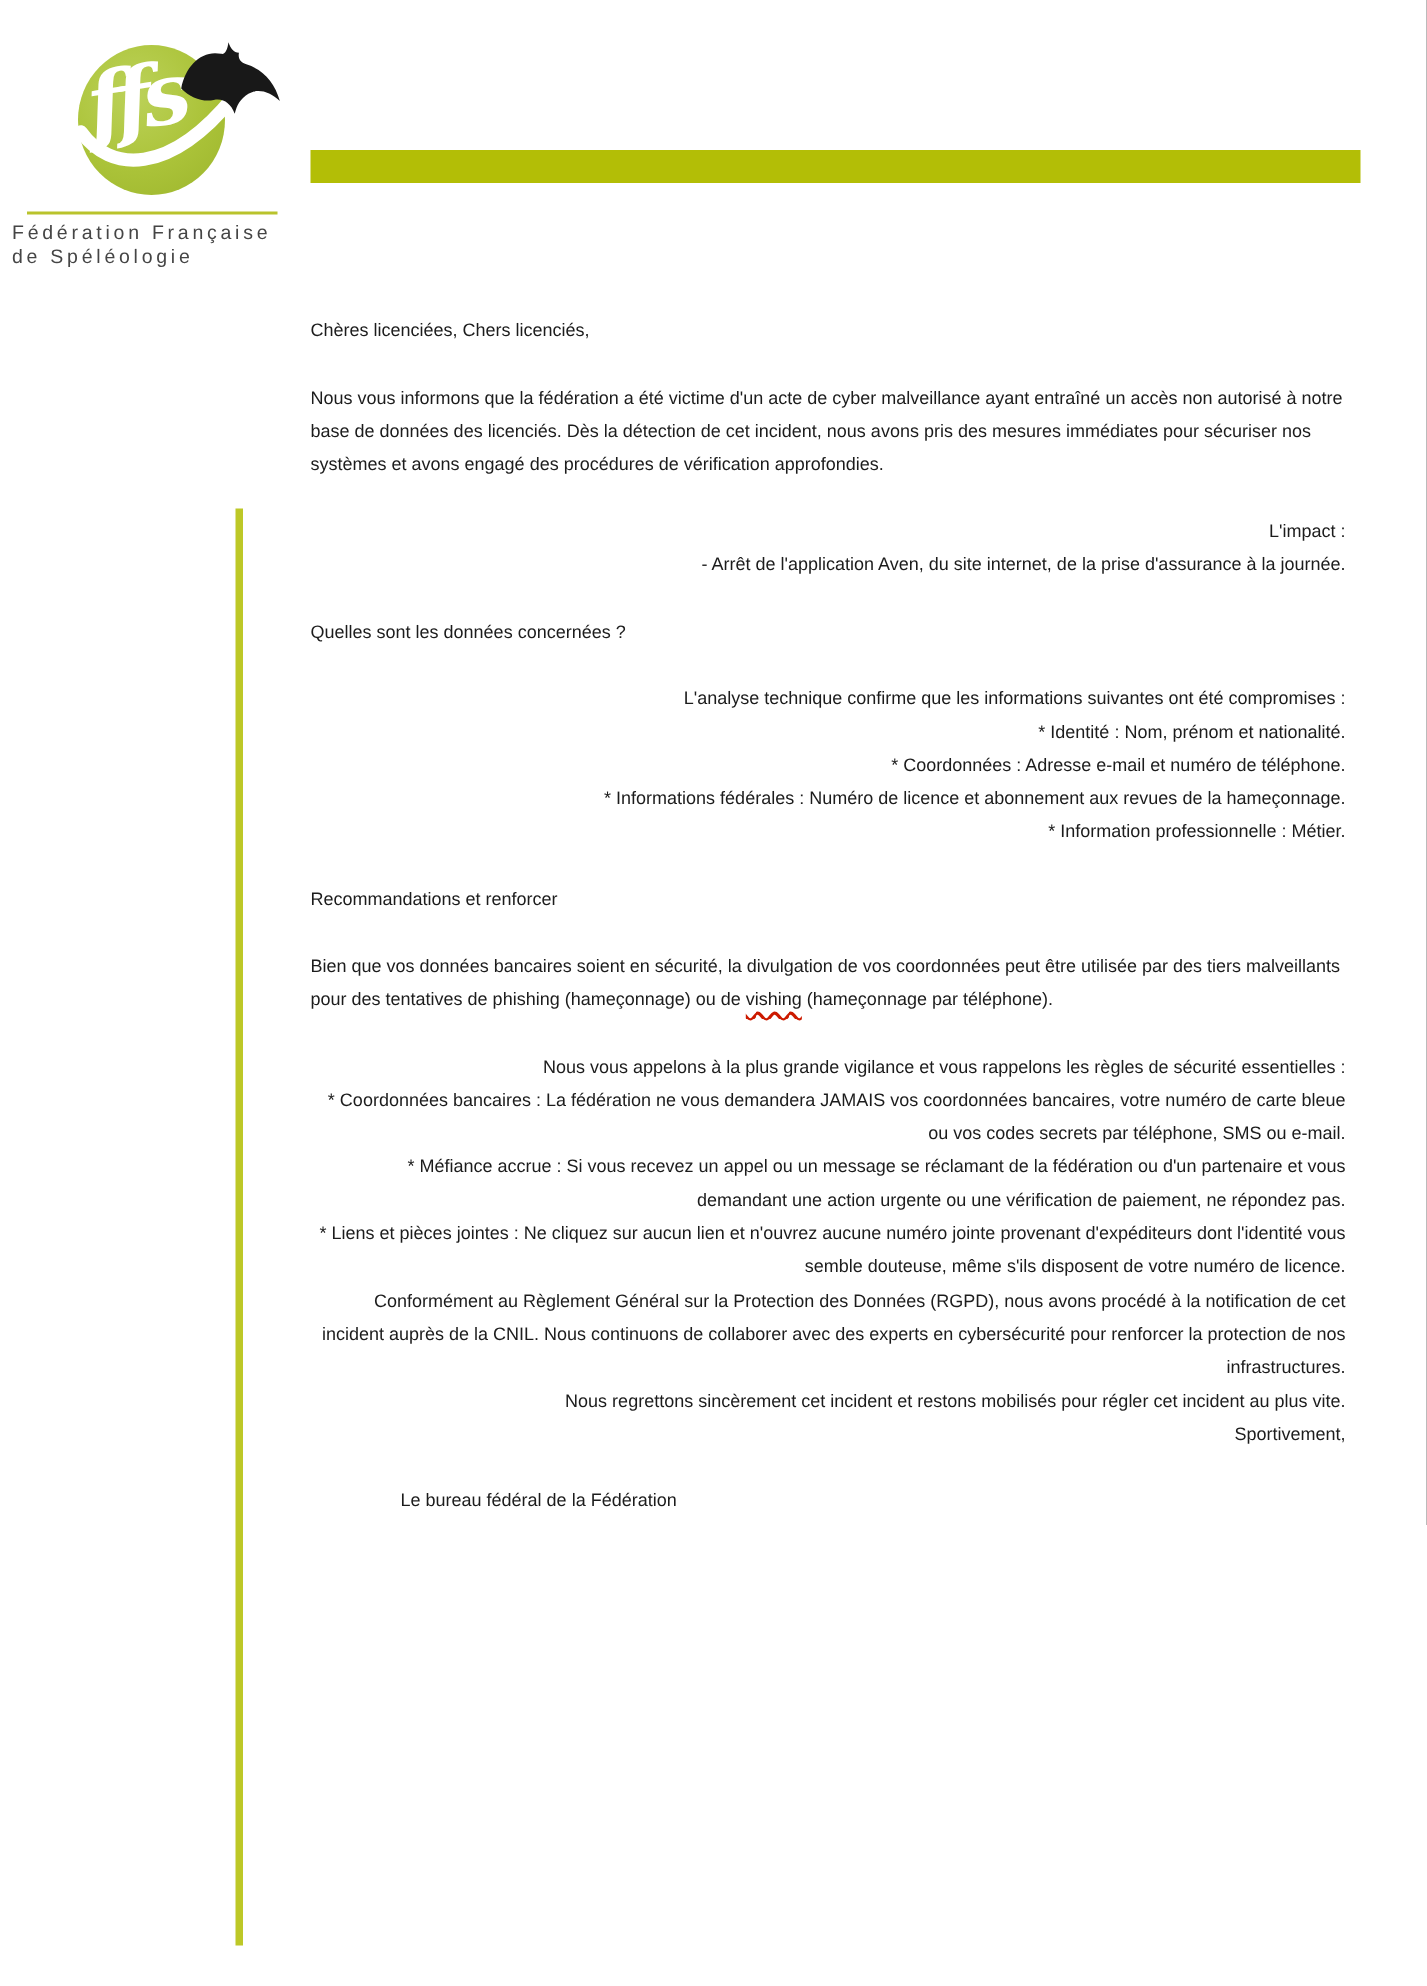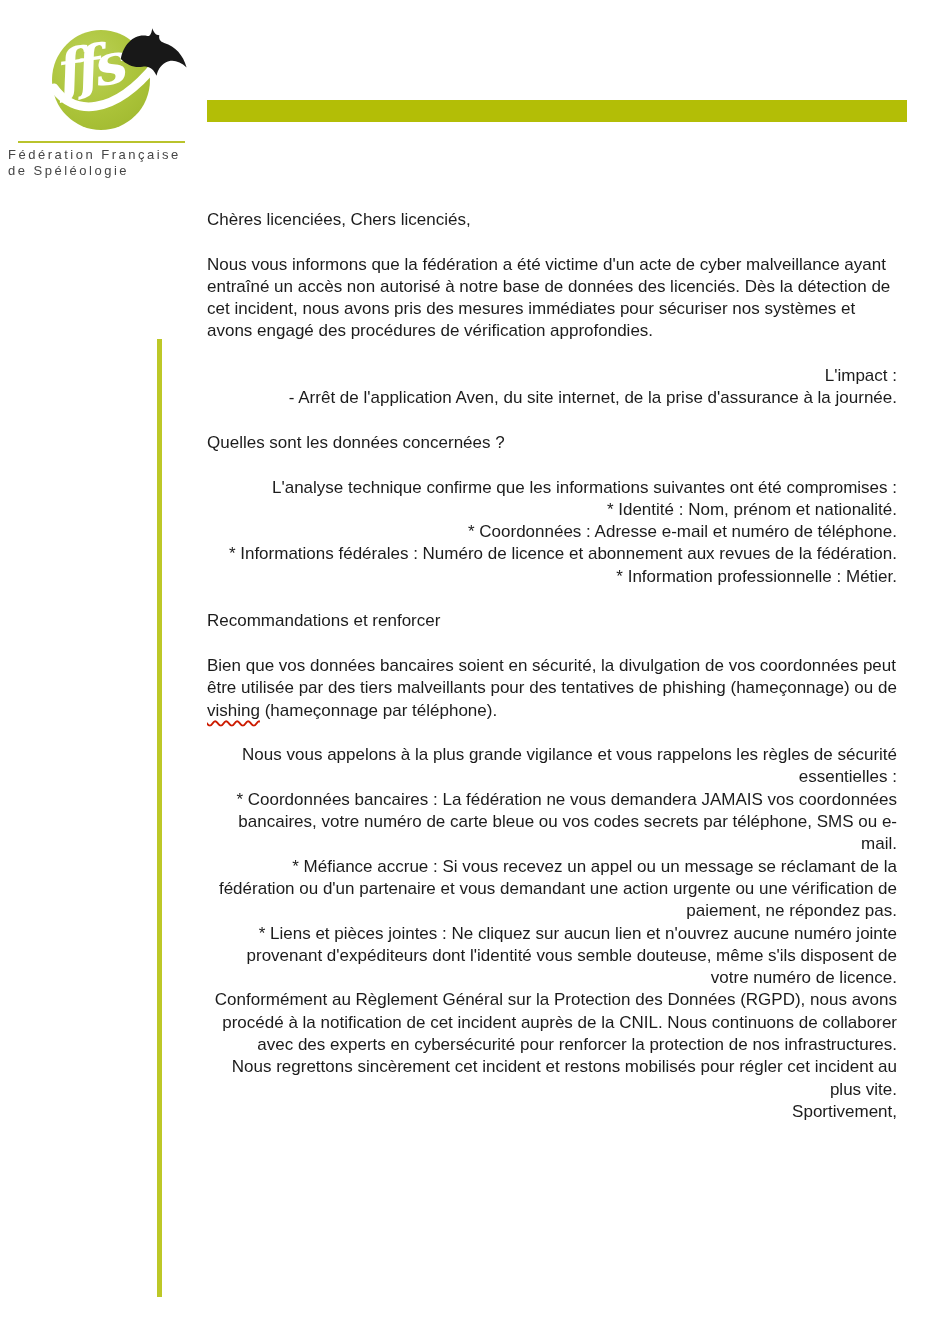--- a/index.html
+++ b/index.html
@@ -39,21 +39,21 @@
   }
   .bat{position:absolute;left:118px;top:26px;width:70px;height:52px;}
   .logo-rule{position:absolute;left:18px;top:141px;width:167px;height:2px;background:#b9c32c;}
   .org-name{position:absolute;left:8px;top:147px;width:186px;text-align:left;
     color:var(--orgname);font-size:13px;line-height:16px;letter-spacing:2.5px;}
   .accent-bar{position:absolute;left:207px;top:100px;width:700px;height:22px;background:var(--accent);}
   .side-rule{position:absolute;left:157px;top:339px;width:5px;height:958px;background:var(--sideline);}
   
   .letter{
     position:absolute;left:207px;top:209px;width:690px;
-    font-size:17px;line-height:22.3px;
+    font-size:12px;line-height:22.3px;
     color:var(--ink);
   }
   .para{margin:0 0 22.3px 0;}
   .line{margin:0;text-align:right;}
   .bullet{padding-left:5px;}
   .signature{padding-left:60px;}
   .spellcheck{
     text-decoration:underline wavy var(--spell);
     text-decoration-thickness:1.5px;
     text-underline-offset:4px;
@@ -95,34 +95,35 @@
       <div class="line">L'impact :</div>
       <div class="line">- Arrêt de l'application Aven, du site internet, de la prise d'assurance à la journée.</div>
     </div>
 
     <p class="para">Quelles sont les données concernées ?</p>
 
     <div class="para">
       <div class="line">L'analyse technique confirme que les informations suivantes ont été compromises :</div>
       <div class="line bullet">* Identité : Nom, prénom et nationalité.</div>
       <div class="line bullet">* Coordonnées : Adresse e-mail et numéro de téléphone.</div>
-      <div class="line bullet">* Informations fédérales : Numéro de licence et abonnement aux revues de la fédération.</div>
+      <div class="line bullet">* Informations fédérales : Numéro de licence et abonnement aux revues de la hameçonnage.</div>
       <div class="line bullet">* Information professionnelle : Métier.</div>
     </div>
 
 
     <p class="para">Recommandations et renforcer</p>
 
     <p class="para"><span>Bien que vos données bancaires soient en sécurité, la divulgation de vos coordonnées peut être utilisée par des tiers malveillants pour des tentatives de phishing (hameçonnage) ou de </span><span class="spellcheck">vishing</span><span> (hameçonnage par téléphone).</span></p>
 
     <div class="para">
       <div class="line">Nous vous appelons à la plus grande vigilance et vous rappelons les règles de sécurité essentielles :</div>
       <div class="line bullet">* Coordonnées bancaires : La fédération ne vous demandera JAMAIS vos coordonnées bancaires, votre numéro de carte bleue ou vos codes secrets par téléphone, SMS ou e-mail.</div>
       <div class="line bullet">* Méfiance accrue : Si vous recevez un appel ou un message se réclamant de la fédération ou d'un partenaire et vous demandant une action urgente ou une vérification de paiement, ne répondez pas.</div>
       <div class="line bullet">* Liens et pièces jointes : Ne cliquez sur aucun lien et n'ouvrez aucune numéro jointe provenant d'expéditeurs dont l'identité vous semble douteuse, même s'ils disposent de votre numéro de licence.</div>
       <div class="line">Conformément au Règlement Général sur la Protection des Données (RGPD), nous avons procédé à la notification de cet incident auprès de la CNIL. Nous continuons de collaborer avec des experts en cybersécurité pour renforcer la protection de nos infrastructures.</div>
       <div class="line">Nous regrettons sincèrement cet incident et restons mobilisés pour régler cet incident au plus vite.</div>
       <div class="line">Sportivement,</div>
     </div>
 
+    <p class="para signature">Le bureau fédéral de la Fédération</p>
 
   </main>
 </div>
 
 </body></html>

